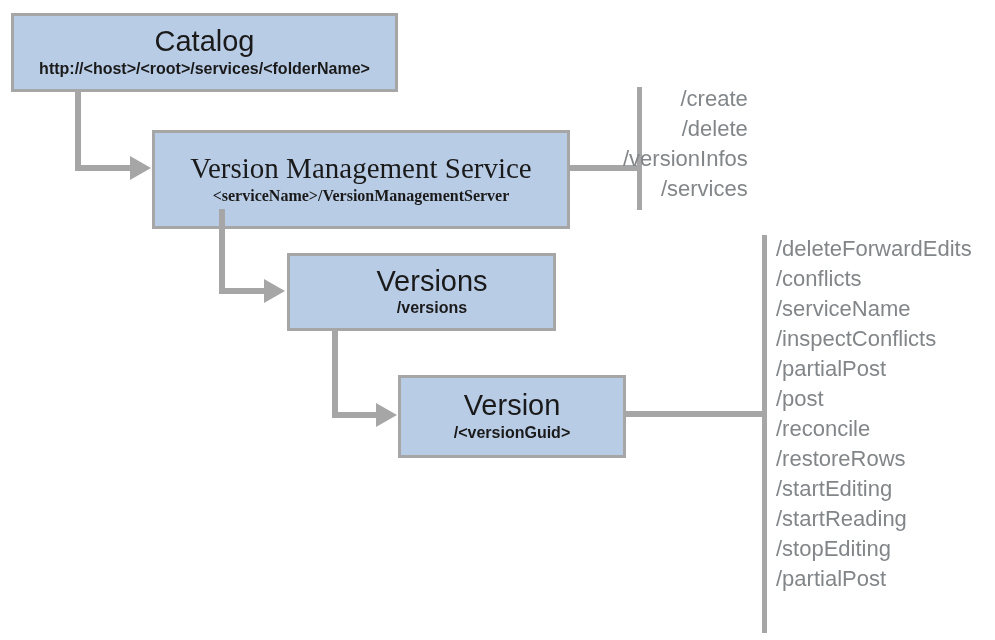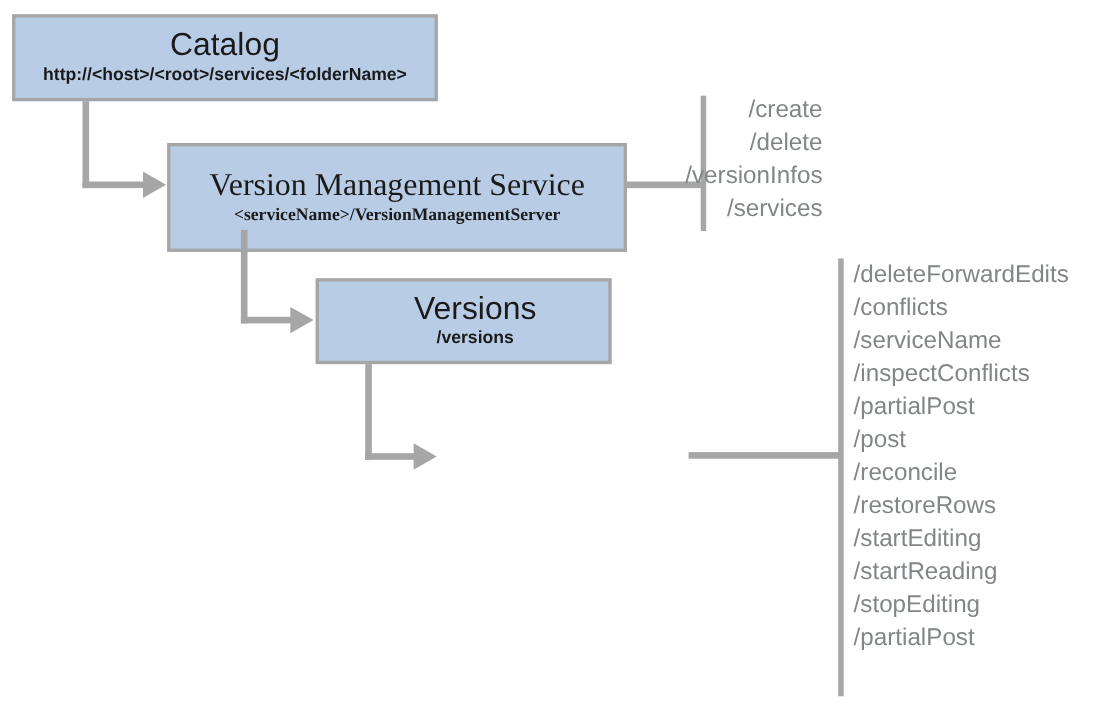--- a/index.html
+++ b/index.html
@@ -103,20 +103,24 @@
   <div class="node" id="node-vms">
     <div class="node-title">Version Management Service</div>
     <div class="node-subtitle">&lt;serviceName&gt;/VersionManagementServer</div>
   </div>
 
   <div class="node" id="node-versions">
     <div class="node-title">Versions</div>
     <div class="node-subtitle">/versions</div>
   </div>
 
+  <div class="node" id="node-version">
+    <div class="node-title">Version</div>
+    <div class="node-subtitle">/&lt;versionGuid&gt;</div>
+  </div>
 
   <div class="line" id="c1-v"></div>
   <div class="line" id="c1-h"></div>
   <div class="arrowhead" id="a1"></div>
 
   <div class="line" id="c2-v"></div>
   <div class="line" id="c2-h"></div>
   <div class="arrowhead" id="a2"></div>
 
   <div class="line" id="c3-v"></div>

